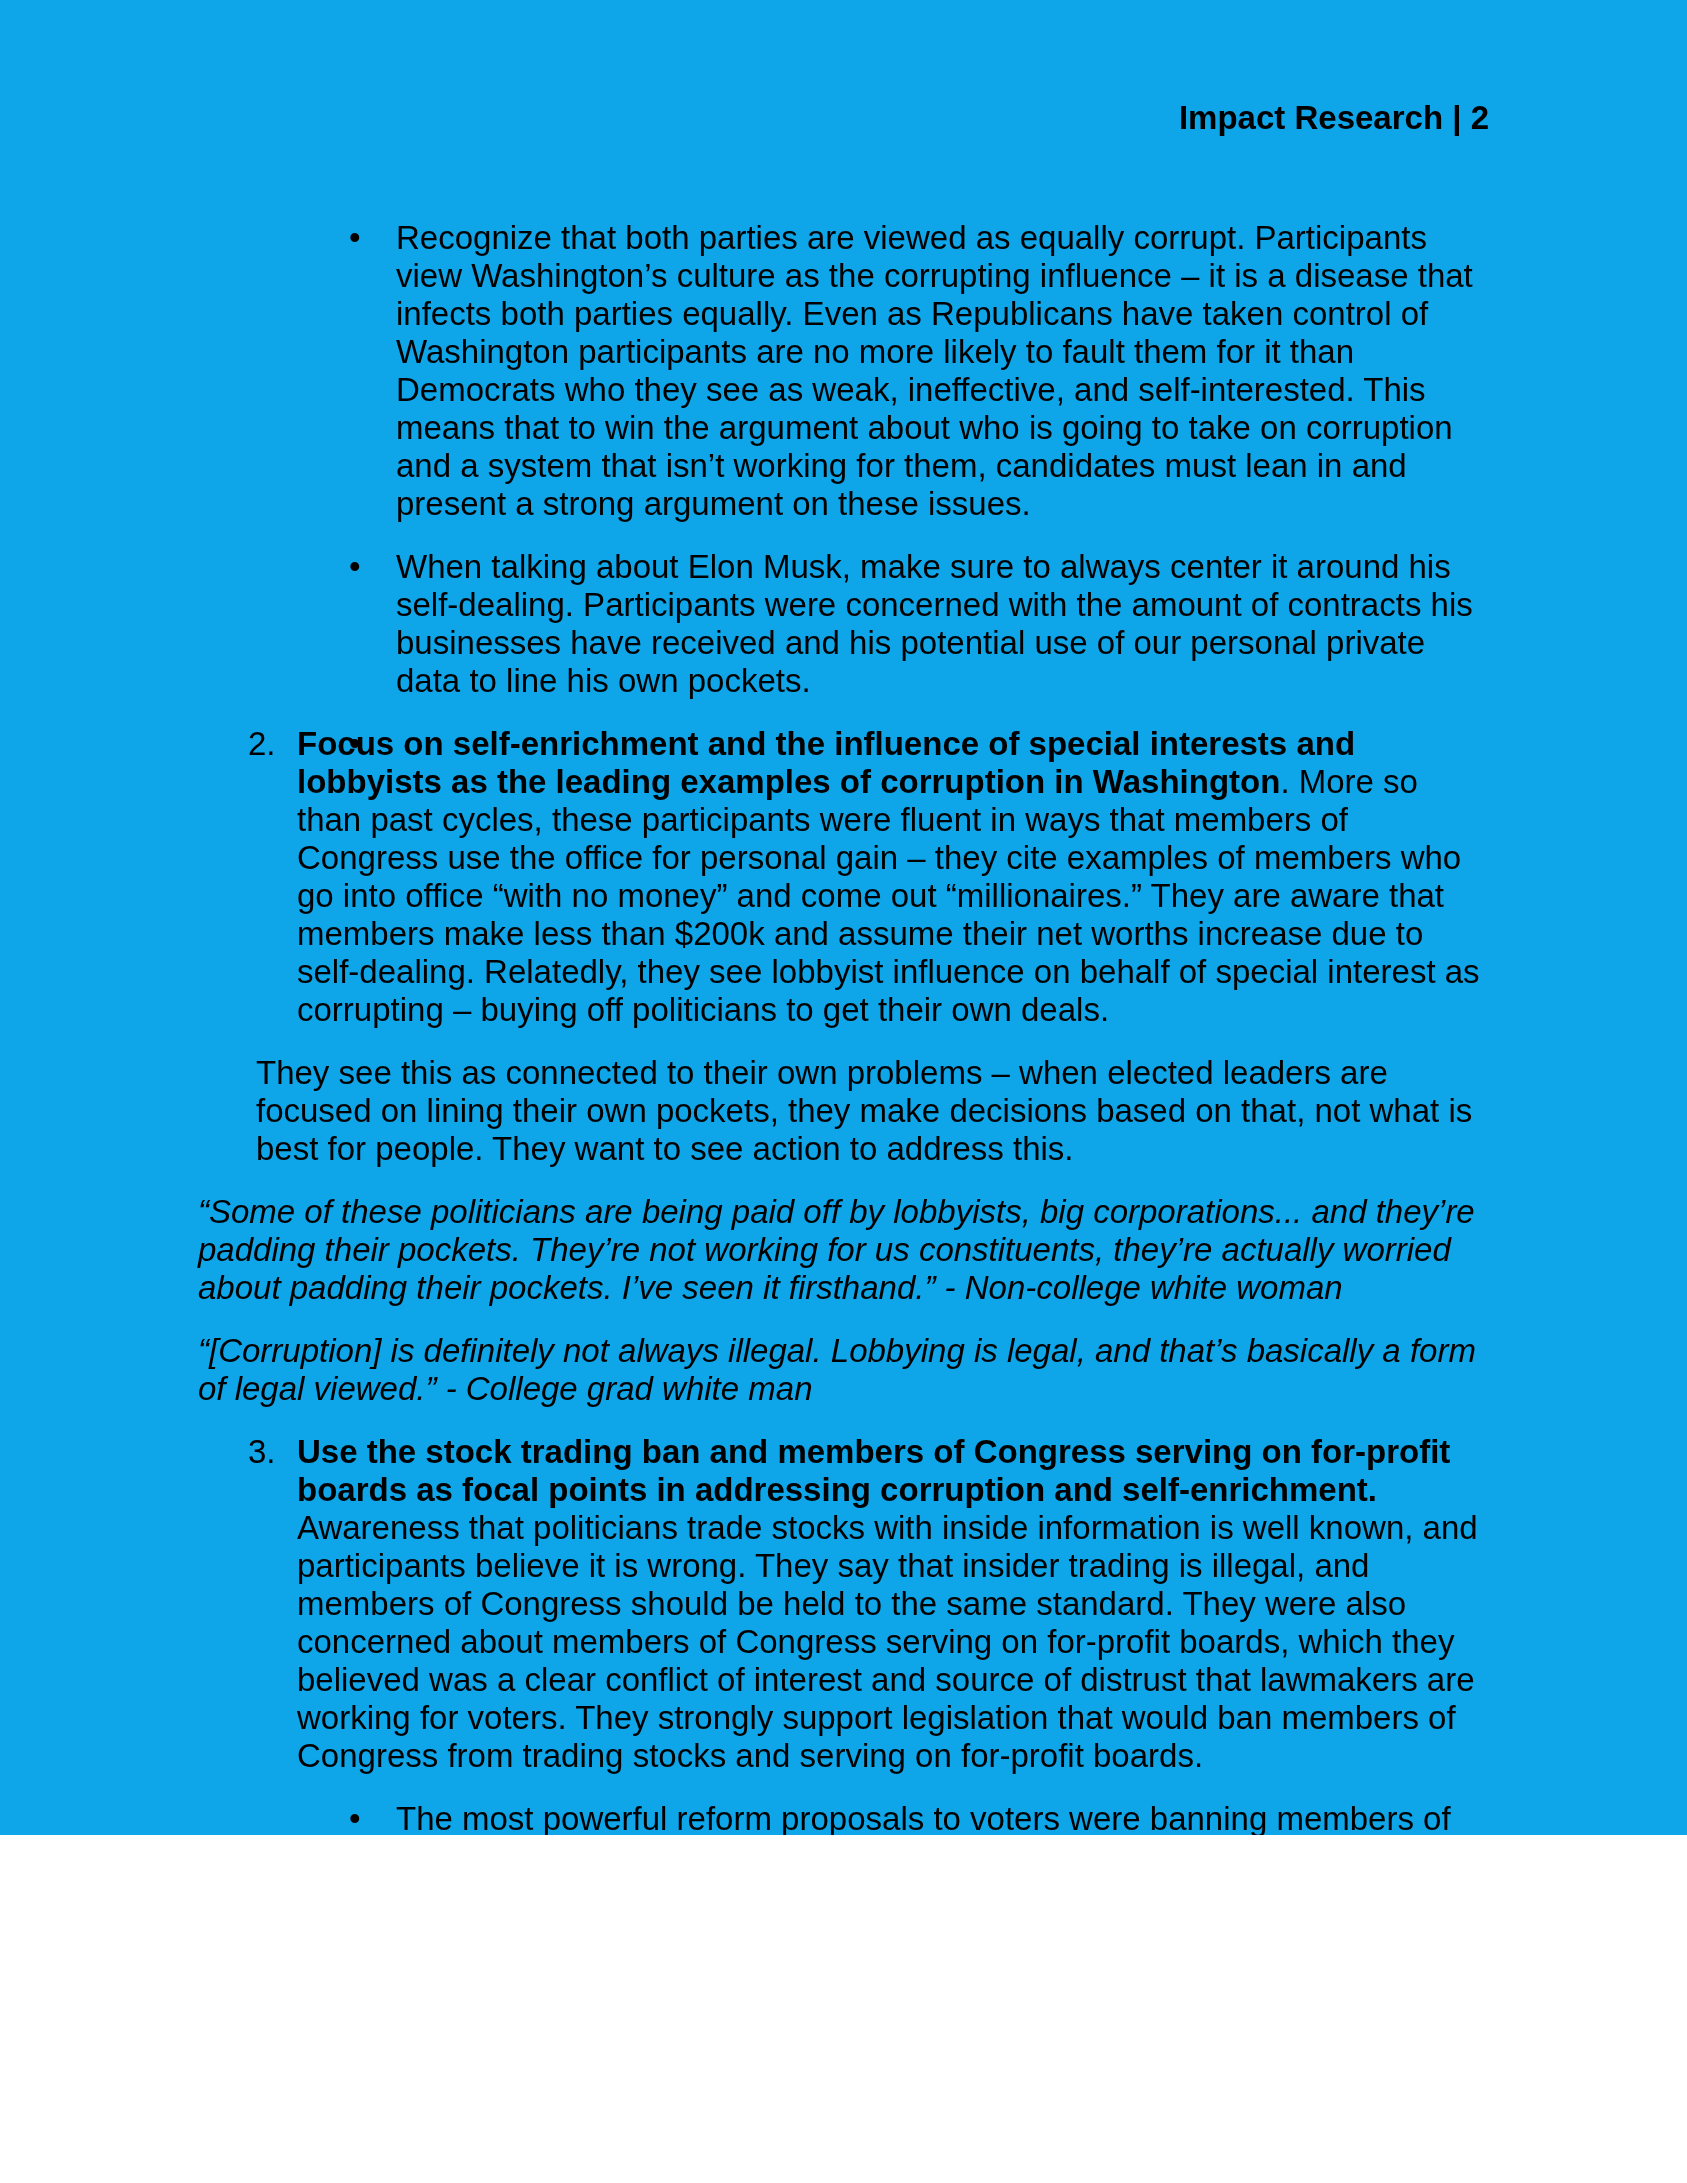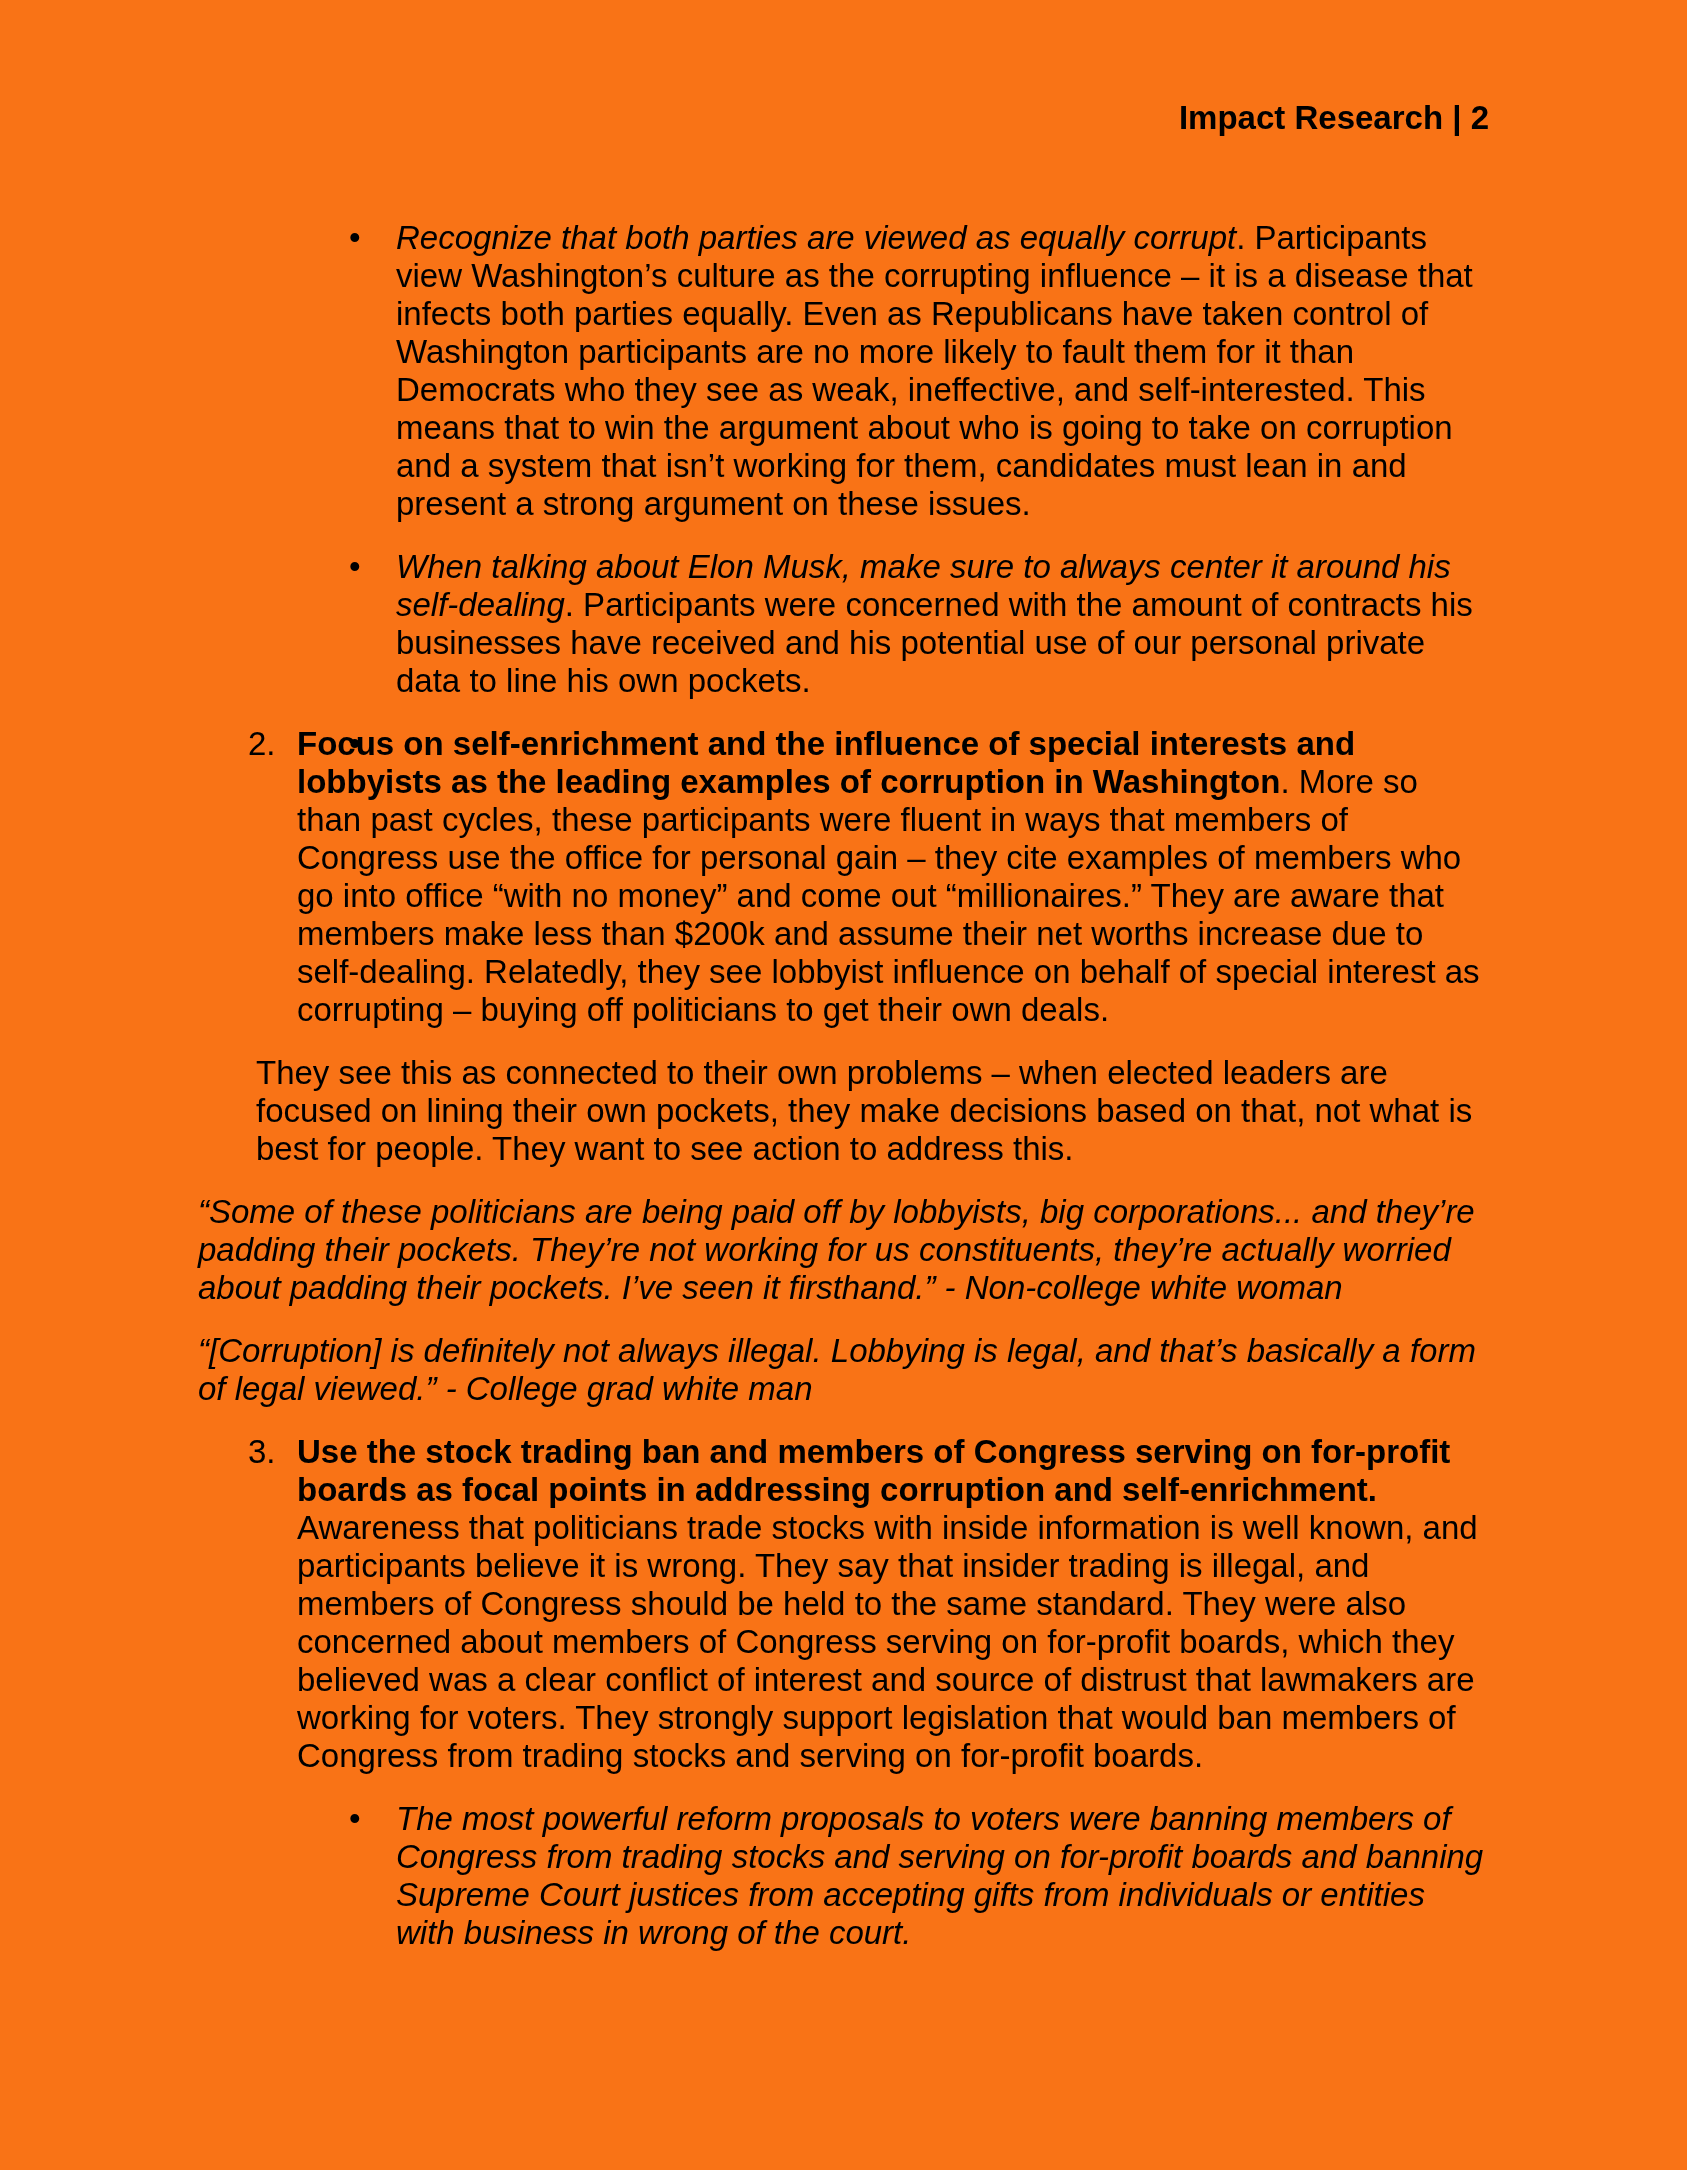--- a/index.html
+++ b/index.html
@@ -13,23 +13,23 @@
     background: #ffffff;
     color: #000000;
     font-family: "Liberation Sans", sans-serif;
     font-size: 33px;
     line-height: 38px;
     -webkit-font-smoothing: antialiased;
   }
   .page {
     position: relative;
     width: 1687px;
-    height: 2170px;
+    height: 1835px;
     overflow: hidden;
-    background: #f97316;
+    background: #0ea5e9;
   }
   .header {
     margin: 99px 198px 0 198px;
     text-align: right;
     font-weight: bold;
   }
   .content {
     margin: 82px 198px 0 198px; 
   }
   .block {
@@ -54,21 +54,20 @@
     left: 50px; 
     top: 0;
   }
   .para {
     margin-left: 58px; 
   }
   .quote {
     font-style: italic;
   }
   .it {
-    font-style: italic;
   }
   .b {
     font-weight: bold;
   }
 </style>
 </head>
 <body>
 
 <div class="page">
 

